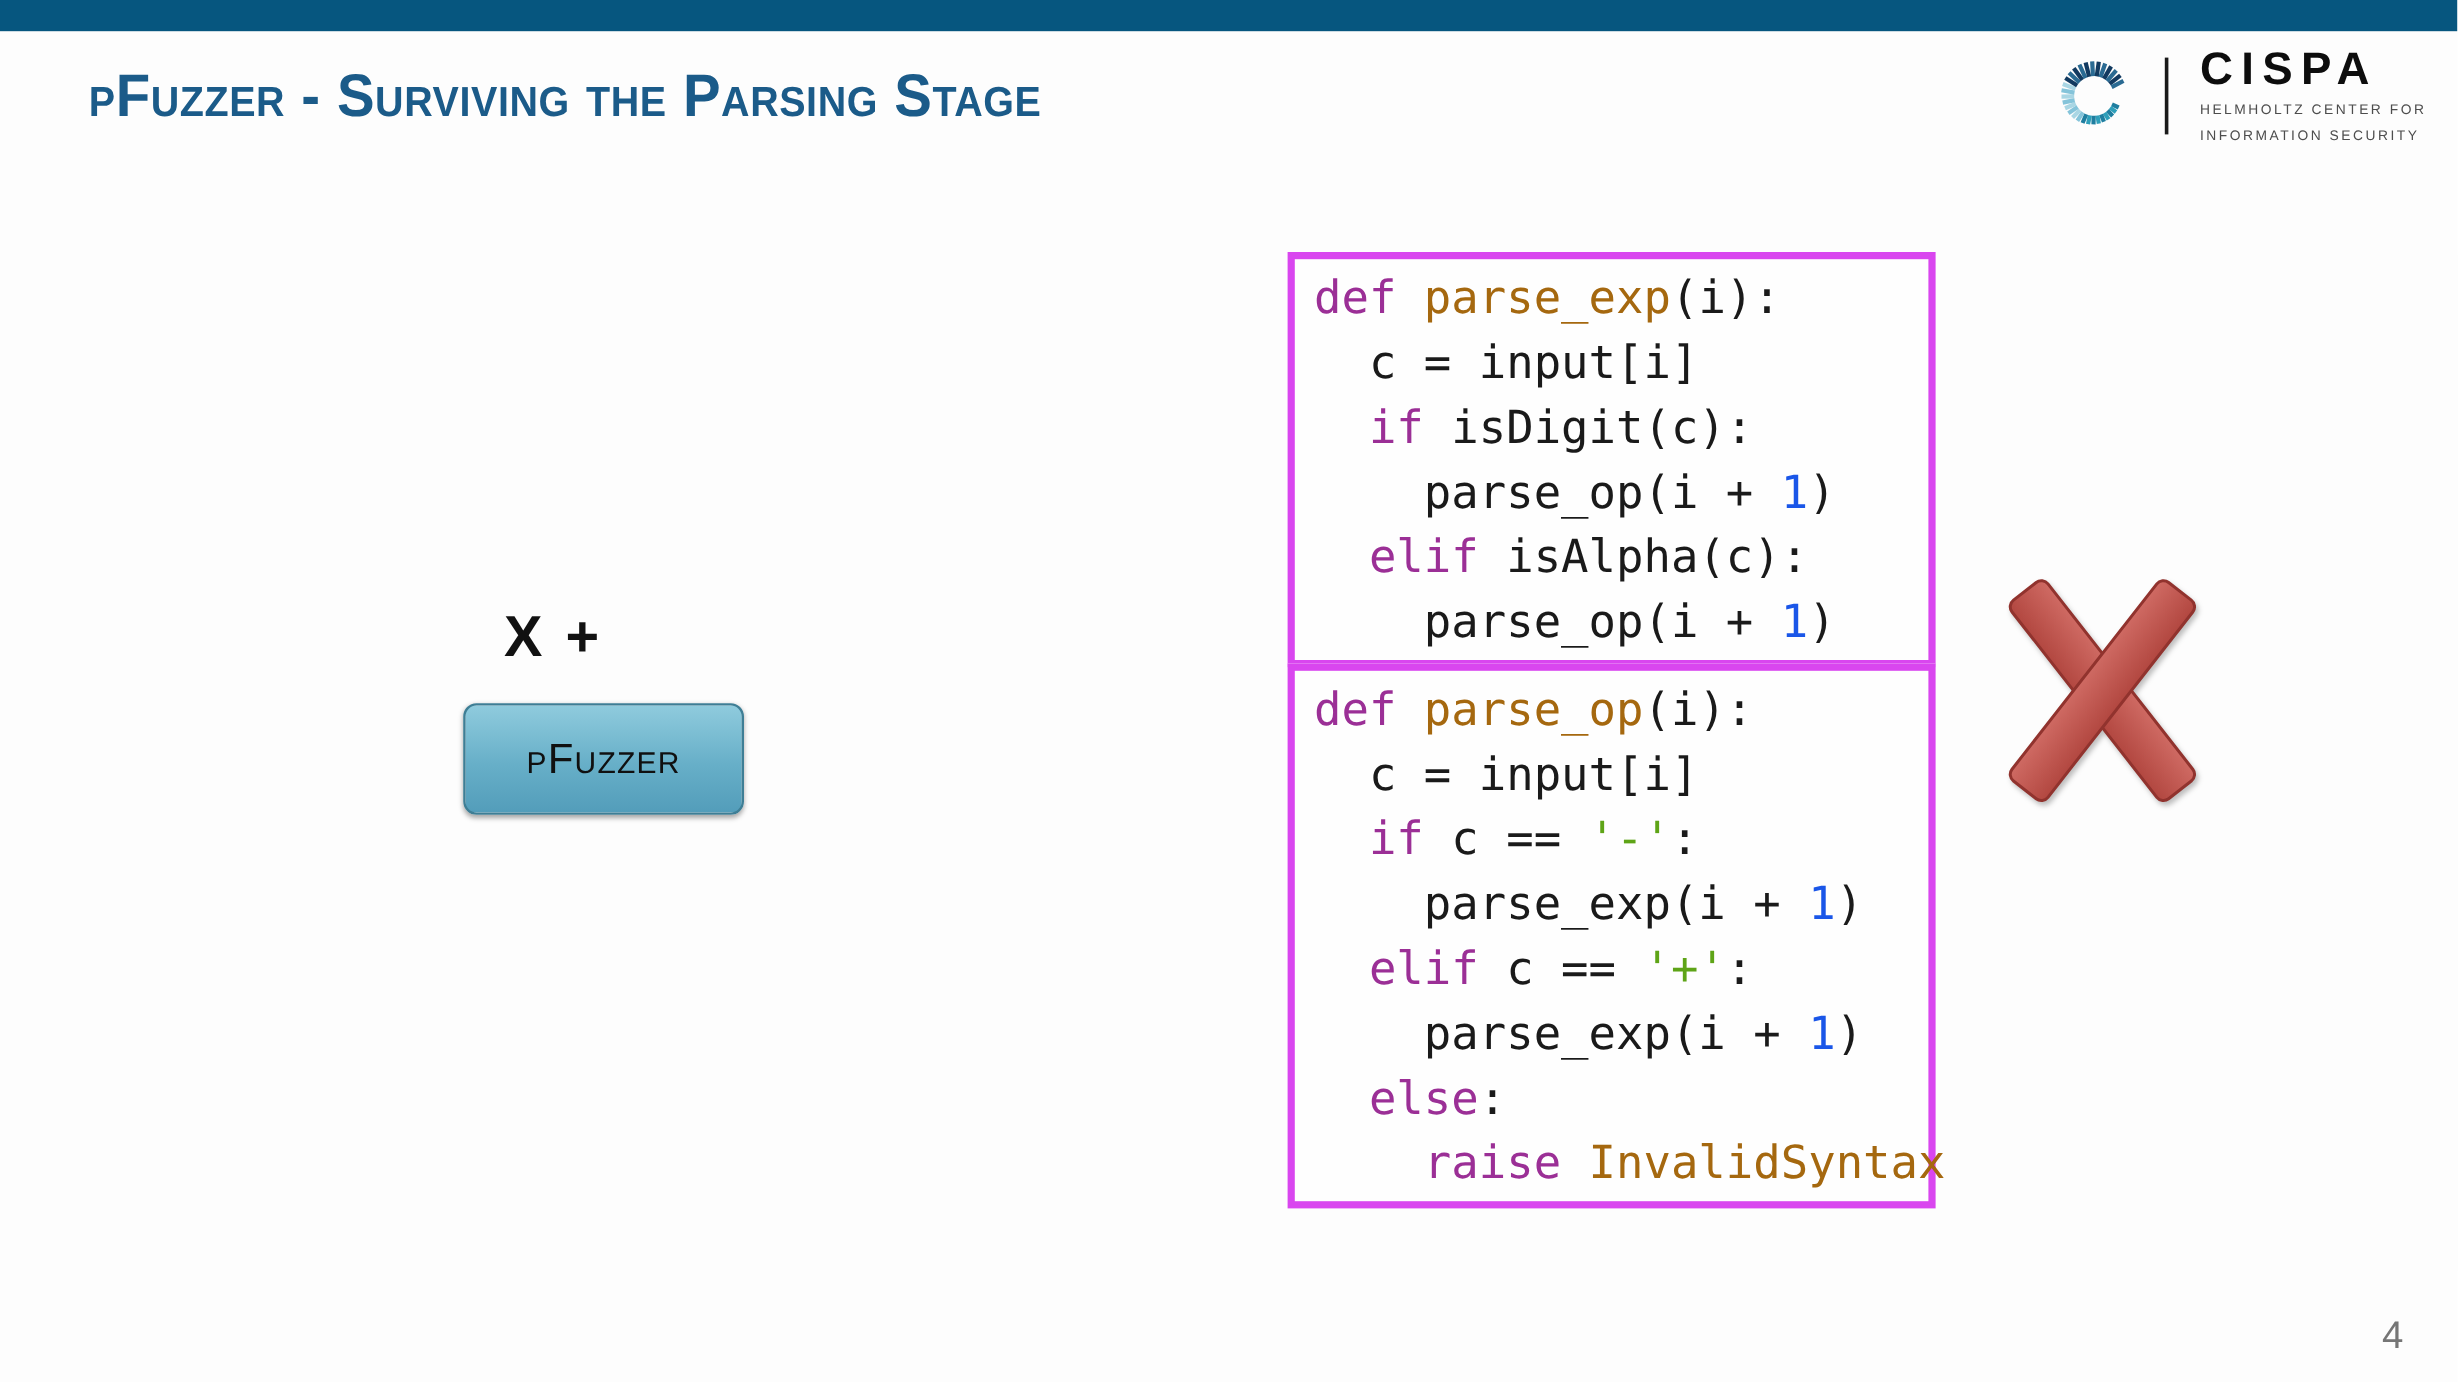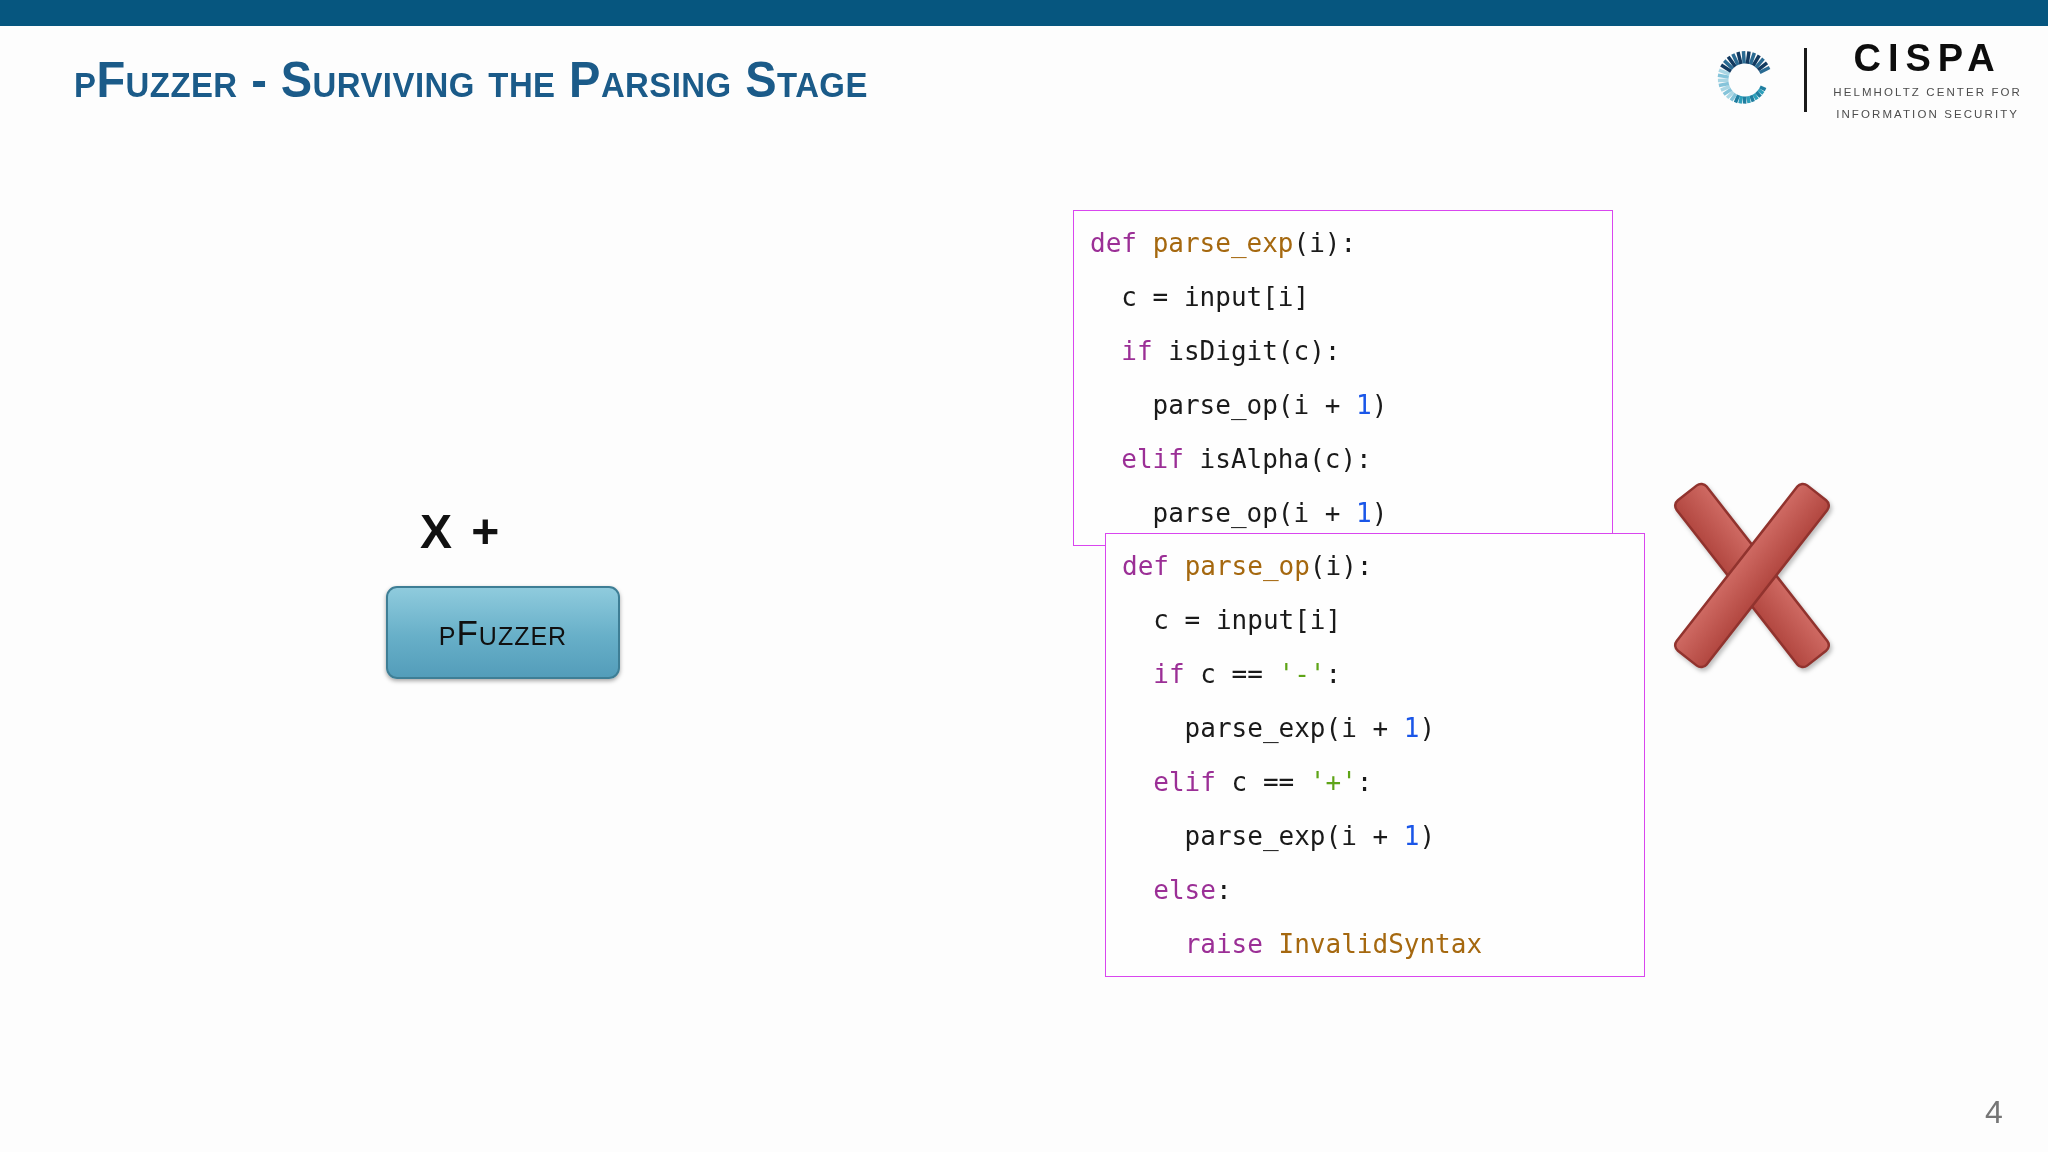--- a/index.html
+++ b/index.html
@@ -14,21 +14,21 @@
   .title {
     position:absolute; left:74px; top:50px;
     font-size:50px; line-height:60px; font-weight:600;
     font-variant:small-caps; letter-spacing:0.5px;
     color:#1b5b89; transform:scaleX(0.94); transform-origin:left center;
     white-space:nowrap;
   }
   
   .logo {
     position:absolute; right:26px; top:38px;
-    display:flex; align-items:center; gap:26px;text-align:center;
+    display:flex; align-items:center; gap:26px;
   }
   .logo-spinner { width:66px; height:66px; }
   .logo-divider { width:3px; height:64px; background:#1a1a1a; }
   .logo-textcol { display:flex; flex-direction:column; }
   .logo-wordmark {
     font-size:38px; font-weight:700; letter-spacing:7px;
     color:#0d0d0d; line-height:40px; white-space:nowrap;
   }
   .logo-tagline {
     font-size:11.5px; letter-spacing:2.1px; color:#4d4d4d;
@@ -48,28 +48,28 @@
     box-shadow:0 2px 4px rgba(0,0,0,0.35);
     display:flex; align-items:center; justify-content:center;
   }
   .fuzzer-button .btn-label {
     font-size:35px; font-variant:small-caps; color:#101010;
     letter-spacing:1px;
   }
   
   .code-box {
     position:absolute; left:1073px; width:540px; box-sizing:border-box;
-    background:#fefefe; border:1px solid #d946ef;
+    background:#fefefe; border:6px solid #d946ef;
     padding:5px 16px;
     font-family:"DejaVu Sans Mono","Liberation Mono",monospace;
-    font-size:26px; line-height:54px; white-space:pre;
+    font-size:38px; line-height:54px; white-space:pre;
     color:#1a1a1a;
   }
   .code-box-1 { top:210px; }
-  .code-box-2 { top:533px;margin-left:32px; }
+  .code-box-2 { top:553px; }
   .tok-k { color:#9b2f96; }
   .tok-f { color:#a5680f; }
   .tok-n { color:#1a56e8; }
   .tok-s { color:#5ea417; }
   .tok-p { color:#1a1a1a; }
   
   .red-cross {
     position:absolute; left:1672px; top:478px;
     filter:drop-shadow(2px 3px 2px rgba(0,0,0,0.25));
   }

